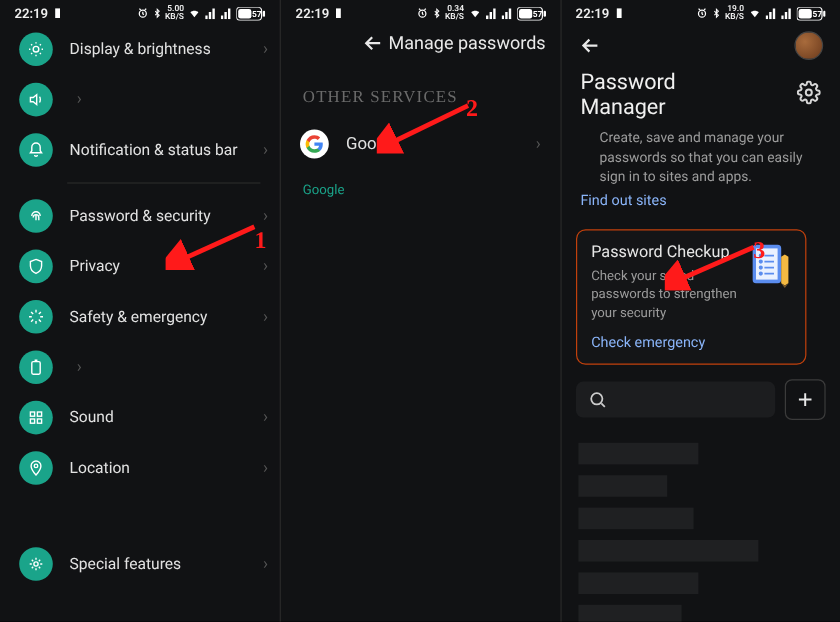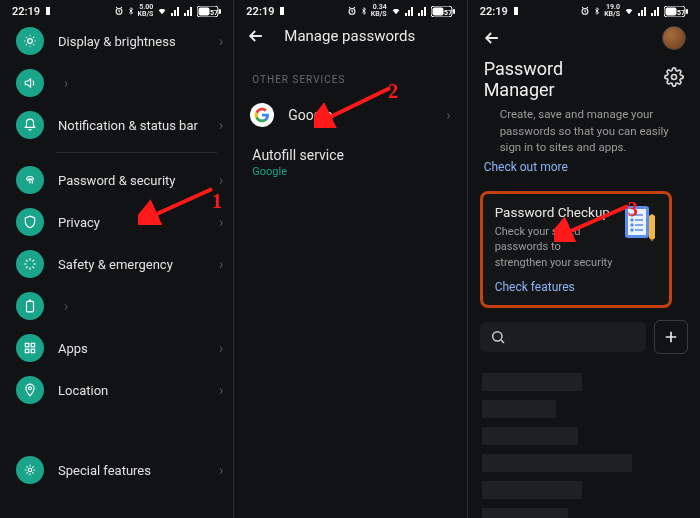--- a/index.html
+++ b/index.html
@@ -40,22 +40,23 @@
   
   .header {
     padding: 8px 16px 10px 16px;
     font-size: 16px;
     font-weight: 500;
     color: #eaeaea;
   }
   .header-row {
     display: flex;
     align-items: center;
-    gap: 18px;
+    gap: 3px;
     padding: 6px 12px 10px 12px;
+    justify-content: flex-end;
   }
   .back-icon { width: 20px; height: 20px; color: #eee; cursor: pointer; }
   .header-title { font-size: 15px; color: #eaeaea; }
 
   
   .settings-list { padding: 0 0 0 6px; }
   .setting-item {
     display: flex;
     align-items: center;
     padding: 7px 10px;
@@ -69,21 +70,21 @@
     margin-right: 14px;
     flex-shrink: 0;
   }
   .icon-circle svg { width: 14px; height: 14px; stroke: #fff; fill: none; stroke-width: 2; }
   .setting-label { font-size: 13px; color: #e2e2e2; flex: 1; white-space: nowrap; overflow: hidden; text-overflow: ellipsis; }
   .chevron { color: #555; font-size: 14px; margin-left: 6px; }
   .divider { height: 1px; background: #2a2a2a; margin: 6px 16px 6px 50px; }
   .big-gap { height: 38px; }
 
   
-  .section-label { font-size: 10px; letter-spacing: 1px; color: #6a6a6a; padding: 18px 18px 8px 18px; text-transform: uppercase; }
+  .section-label { font-size: 14px; letter-spacing: 1px; color: #6a6a6a; padding: 18px 18px 8px 18px; text-transform: uppercase; font-family: Liberation Serif, serif; }
   .row-item {
     display: flex; align-items: center; padding: 10px 16px; cursor: pointer;
   }
   .google-logo {
     width: 24px; height: 24px; border-radius: 50%; background: #fff;
     display: flex; align-items: center; justify-content: center;
     margin-right: 14px; font-weight: 700; font-size: 14px;
   }
   .row-label { font-size: 14px; color: #e2e2e2; flex: 1; }
   .row-sub { font-size: 11px; color: #1aa48a; }
@@ -97,21 +98,21 @@
   }
   .avatar { width: 24px; height: 24px; border-radius: 50%; background: radial-gradient(circle at 35% 35%, #a86b3c, #6b3a1c); border: 1px solid #444; }
   .pm-block { padding: 4px 16px 10px 16px; }
   .pm-title-row { display: flex; align-items: center; justify-content: space-between; gap: 29px; }
   .pm-title { font-size: 18px; color: #f0f0f0; font-weight: 400; }
   .gear { color: #ccc; cursor: pointer; }
   .pm-desc { font-size: 11.5px; color: #9c9c9c; line-height: 1.45; margin-top: 6px; margin-left: 16px; }
   .pm-link { font-size: 12px; color: #8ab4f8; margin-top: 4px; cursor: pointer; display: inline-block; }
 
   .card {
-    border: 3px solid #c2410c; border-radius: 8px;
+    border: 1px solid #c2410c; border-radius: 8px;
     padding: 10px 12px; margin: 6px 28px 8px 12px;
     position: relative;
     background: #141517;
   }
   .card-title { font-size: 13.5px; color: #e6e6e6; }
   .card-desc { font-size: 11px; color: #9c9c9c; margin-top: 4px; line-height: 1.4; padding-right: 44px;}
   .card-link { font-size: 12px; color: #8ab4f8; margin-top: 10px; cursor: pointer; display: inline-block; }
   .card-icon { position: absolute; right: 10px; top: 10px; }
 
   .search-row { display: flex; gap: 8px; padding: 4px 12px 10px 12px; align-items:center; }
@@ -259,21 +260,21 @@
     </div>
     <div class="setting-item">
       <div class="icon-circle">
           <svg viewBox="0 0 24 24">
             <rect x="4" y="4" width="6" height="6"></rect>
             <rect x="14" y="4" width="6" height="6"></rect>
             <rect x="4" y="14" width="6" height="6"></rect>
             <rect x="14" y="14" width="6" height="6"></rect>
           </svg>
         </div>
-      <div class="setting-label">Apps</div>
+      <div class="setting-label">Sound</div>
       <span class="chevron">›</span>
     </div>
     <div class="setting-item">
       <div class="icon-circle">
           <svg viewBox="0 0 24 24">
             <path d="M12 2a7 7 0 00-7 7c0 5 7 13 7 13s7-8 7-13a7 7 0 00-7-7z"></path>
             <circle cx="12" cy="9" r="2.5"></circle>
           </svg>
         </div>
       <div class="setting-label">Location</div>
@@ -371,21 +372,20 @@
           <path fill="#34A853" d="M24 46c5.9 0 10.8-1.9 14.4-5.3l-7-5.5c-2 1.3-4.5 2.1-7.4 2.1-5.7 0-10.5-3.8-12.2-9h-7.2v5.6C8.2 41 15.5 46 24 46z"></path>
           <path fill="#FBBC05" d="M11.8 28.3c-.4-1.3-.7-2.8-.7-4.3s.3-3 .7-4.3v-5.6H4.6C3 17.4 2 20.6 2 24s1 6.6 2.6 9.9l7.2-5.6z"></path>
           <path fill="#EA4335" d="M24 10.7c3.2 0 6.1 1.1 8.3 3.2l6.2-6.2C34.8 4 29.9 2 24 2 15.5 2 8.2 7 4.6 14.1l7.2 5.6c1.7-5.2 6.5-9 12.2-9z"></path>
         </svg>
     </div>
     <div class="row-label">Google</div>
     <span class="chevron">›</span>
   </div>
 
   <div class="row-block">
-    <div class="row-main">Autofill service</div>
     <div class="row-sub">Google</div>
   </div>
 
   <svg class="arrow" style="left:80px; top:82px;" width="80" height="46" viewBox="0 0 80 46">
     <defs>
         <marker id="ah2" markerWidth="8" markerHeight="8" refX="2" refY="4" orient="auto">
           <path d="M0 0L8 4L0 8z" fill="#ff1a1a"></path>
         </marker>
       </defs>
     <path d="M76 6 L10 38" stroke="#ff1a1a" stroke-width="4" fill="none" marker-end="url(#ah2)"></path>
@@ -455,27 +455,27 @@
     <div class="pm-title-row">
       <div class="pm-title">Password Manager</div>
       <span class="gear">
         <svg width="20" height="20" viewBox="0 0 24 24" fill="none" stroke="#d6d6d6" stroke-width="2">
             <circle cx="12" cy="12" r="3"></circle>
             <path d="M19.4 15a1.7 1.7 0 00.34 1.87l.06.06a2 2 0 11-2.83 2.83l-.06-.06a1.7 1.7 0 00-1.87-.34 1.7 1.7 0 00-1 1.56V21a2 2 0 01-4 0v-.09a1.7 1.7 0 00-1-1.56 1.7 1.7 0 00-1.87.34l-.06.06a2 2 0 11-2.83-2.83l.06-.06a1.7 1.7 0 00.34-1.87 1.7 1.7 0 00-1.56-1H3a2 2 0 010-4h.09a1.7 1.7 0 001.56-1 1.7 1.7 0 00-.34-1.87l-.06-.06a2 2 0 112.83-2.83l.06.06a1.7 1.7 0 001.87.34H9a1.7 1.7 0 001-1.56V3a2 2 0 014 0v.09a1.7 1.7 0 001 1.56 1.7 1.7 0 001.87-.34l.06-.06a2 2 0 112.83 2.83l-.06.06a1.7 1.7 0 00-.34 1.87V9a1.7 1.7 0 001.56 1H21a2 2 0 010 4h-.09a1.7 1.7 0 00-1.56 1z"></path>
           </svg>
       </span>
     </div>
     <div class="pm-desc">Create, save and manage your passwords so that you can easily sign in to sites and apps.</div>
-    <div class="pm-link">Check out more</div>
+    <div class="pm-link">Find out sites</div>
   </div>
 
   <div class="card">
     <div class="card-title">Password Checkup</div>
     <div class="card-desc">Check your saved passwords to strengthen your security</div>
-    <div class="card-link">Check features</div>
+    <div class="card-link">Check emergency</div>
     <span class="card-icon">
       <svg width="34" height="38" viewBox="0 0 34 38">
         <rect x="0" y="2" width="24" height="32" rx="3" fill="#5b8def"></rect>
         <rect x="3" y="5" width="18" height="26" fill="#eaf1ff"></rect>
         <g stroke="#5b8def" stroke-width="1.5">
           <circle cx="7" cy="11" r="1" fill="#5b8def"></circle>
             <line x1="10" y1="11" x2="18" y2="11"></line>
           <circle cx="7" cy="16" r="1" fill="#5b8def"></circle>
             <line x1="10" y1="16" x2="18" y2="16"></line>
           <circle cx="7" cy="21" r="1" fill="#5b8def"></circle>

